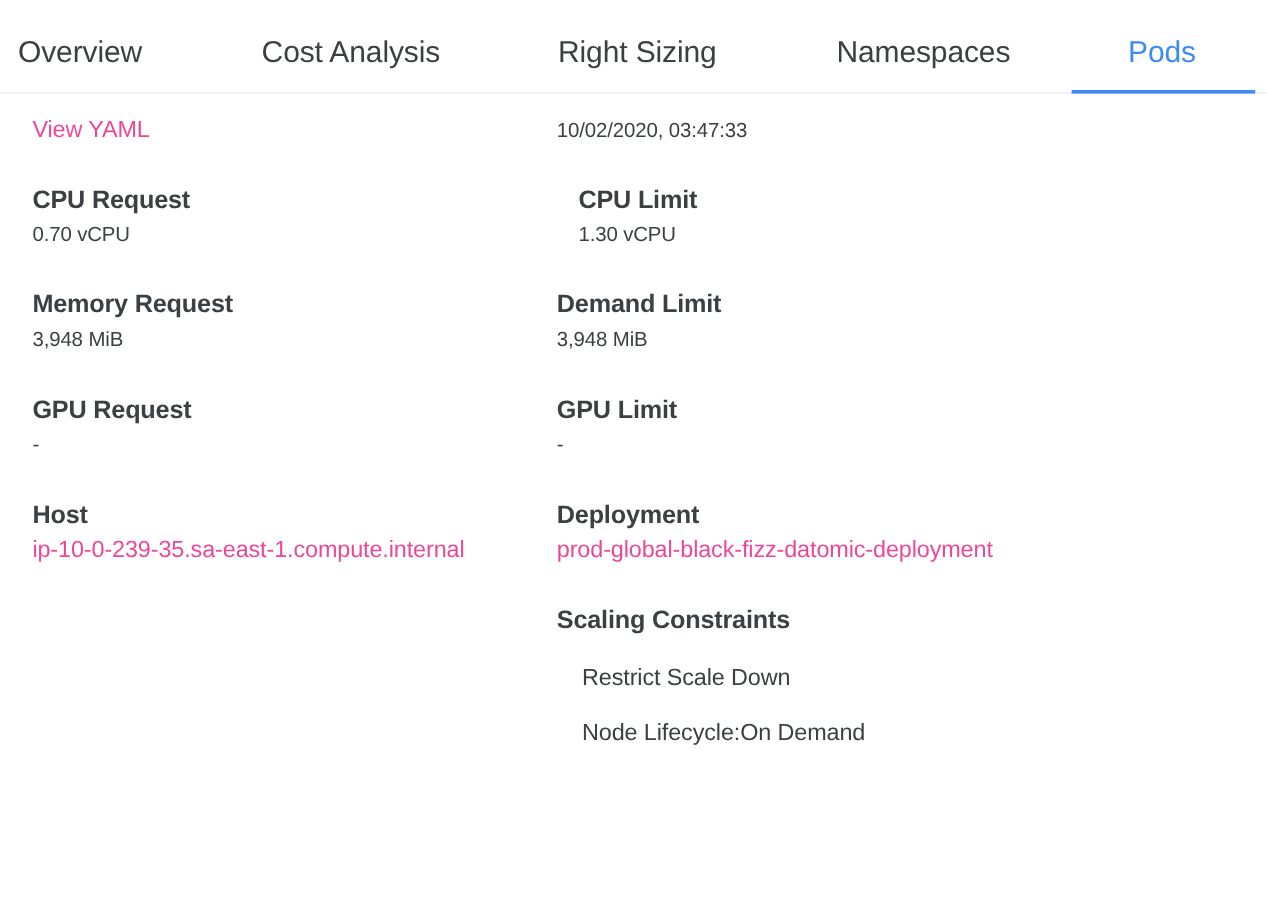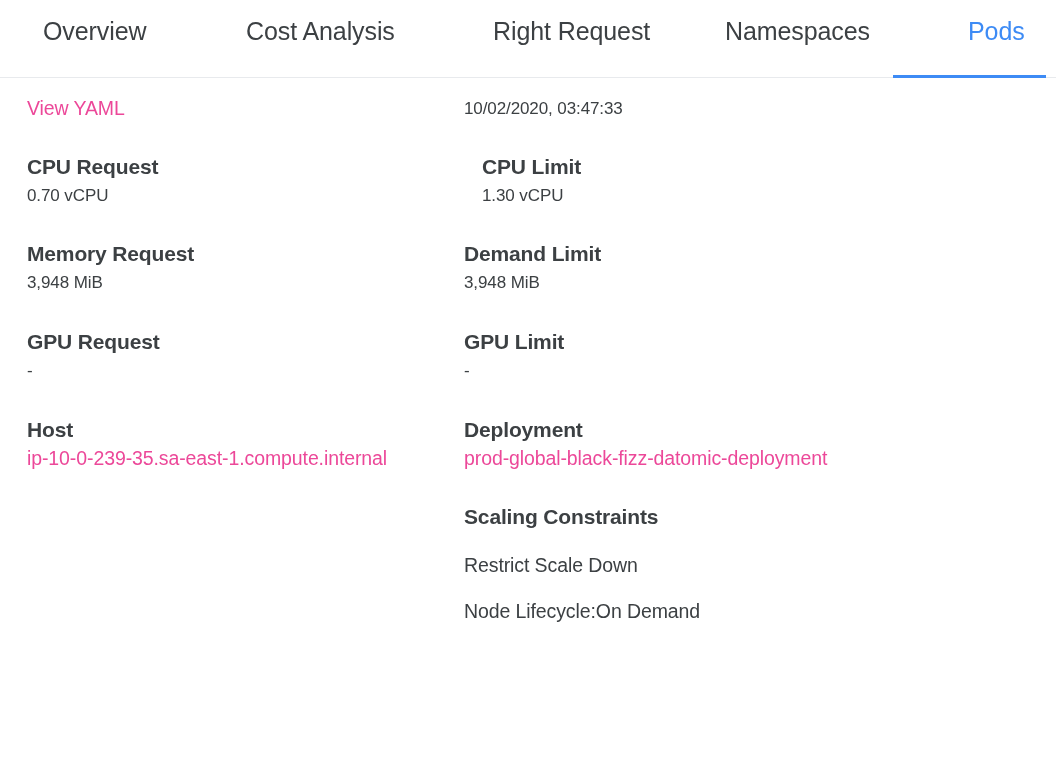--- a/index.html
+++ b/index.html
@@ -35,33 +35,32 @@
     bottom: 0;
     height: 1px;
     background: #e8eaed;
   }
   .tab {
     position: absolute;
     top: 0;
     height: 78px;
     display: flex;
     align-items: flex-start;
-    padding-top: 17px;
+    padding-top: 30px;
     background: none;
     border: none;
     padding-left: 0;
     padding-right: 0;
     cursor: pointer;
     font-family: "Liberation Sans", sans-serif;
     font-size: 25px;
     font-weight: 400;
     color: #3c4043;
     letter-spacing: -0.1px;
     white-space: nowrap;
-    margin-left: 28px;
   }
   .tab.active {
     color: #3d8bf5;
   }
   .tab-indicator {
     position: absolute;
     bottom: 0;
     height: 3px;
     background: #3d8bf5;
   }
@@ -112,33 +111,34 @@
     word-break: break-all;
     overflow-wrap: anywhere;
   }
 
   .plain-row {
     font-size: 19.5px;
     font-weight: 400;
     color: #3c4043;
     line-height: 31px;
     letter-spacing: -0.1px;
+    margin-left: 21px;
   }
 </style>
 </head>
 <body>
 
 <div class="page">
 
   <div class="tabbar">
     <div class="tabbar-divider"></div>
 
     <button class="tab" style="left:15px;">Overview</button>
     <button class="tab" style="left:218px;">Cost Analysis</button>
-    <button class="tab" style="left:465px;">Right Request</button>
+    <button class="tab" style="left:465px;">Right Sizing</button>
     <button class="tab" style="left:697px;">Namespaces</button>
     <button class="tab active" style="left:940px;">Pods</button>
 
     <div class="tab-indicator" style="left:893px; width:153px;"></div>
   </div>
 
   <div class="content">
 
     <div class="col col-left">
 

